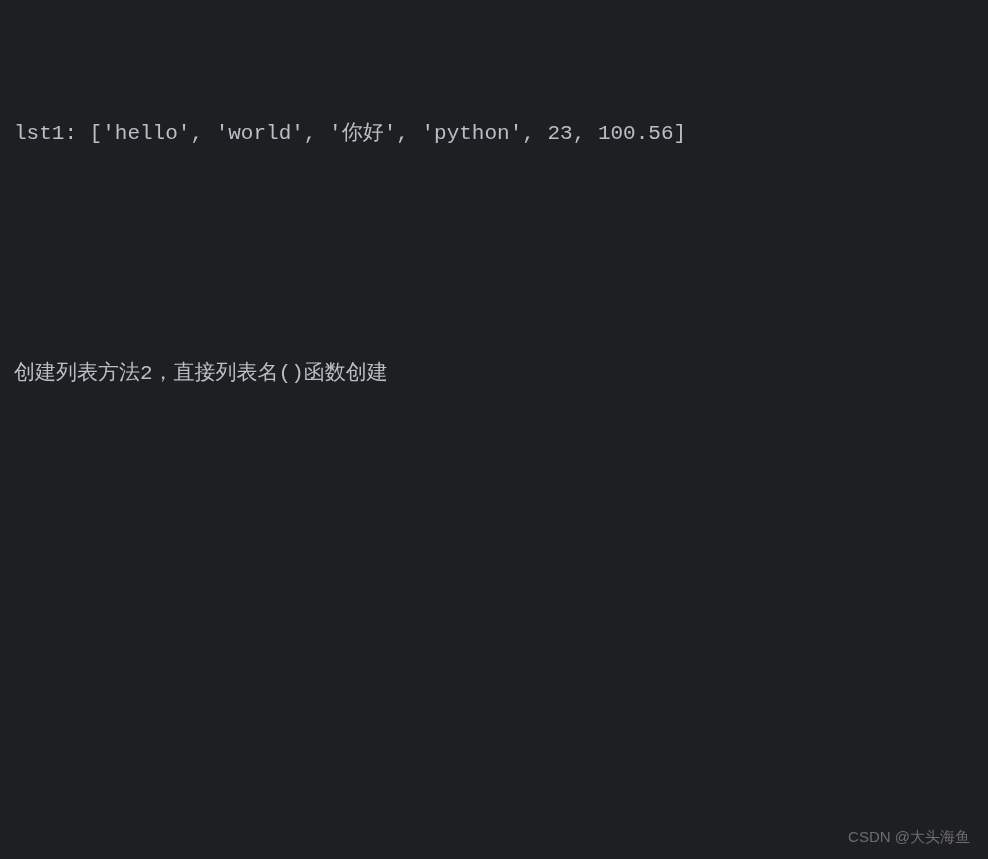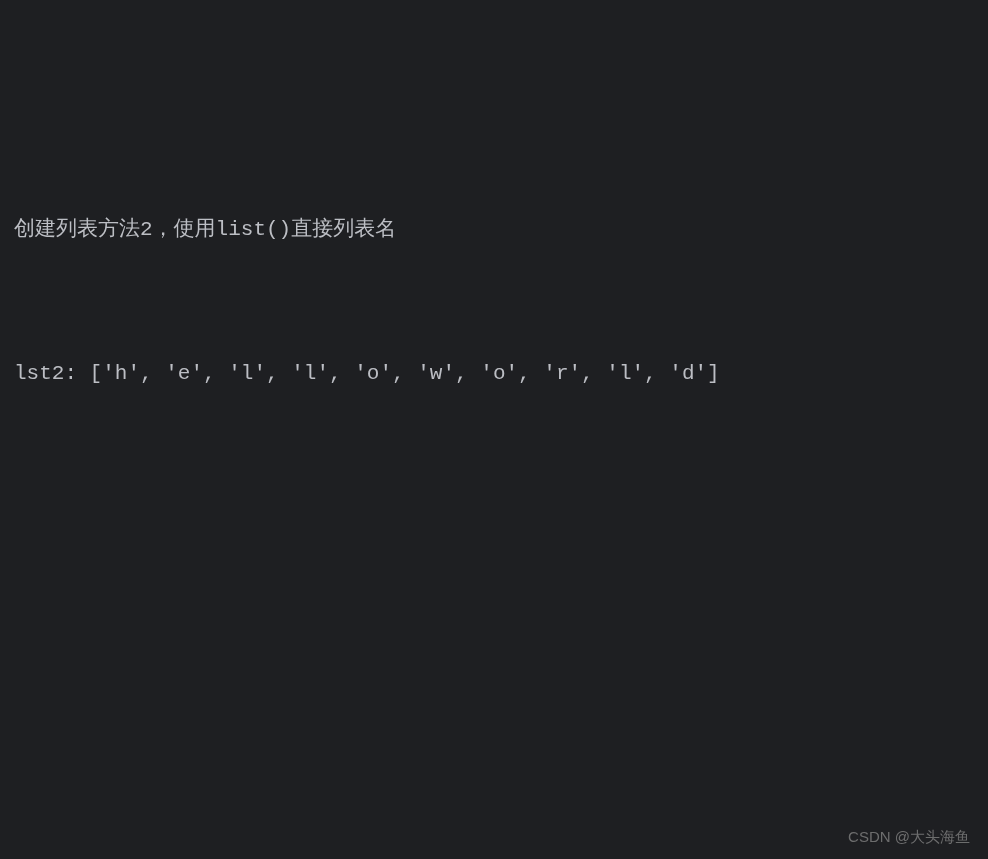--- a/index.html
+++ b/index.html
@@ -32,23 +32,23 @@
       color: #878787;
       font-size: 15px;
       font-family: -apple-system, BlinkMacSystemFont, 'Segoe UI', sans-serif;
       opacity: 0.75;
     }
   </style>
 </head>
 <body>
 
 <div class="console-output">
+  <span class="line">lst1: ['hello', 'world', '你好', 'python', 23, 100.56]</span>
   <span class="line"></span>
-  <span class="line">创建列表方法2，使用list()直接列表名</span>
-  <span class="line">lst2: ['h', 'e', 'l', 'l', 'o', 'w', 'o', 'r', 'l', 'd']</span>
+  <span class="line">创建列表方法2，直接列表名()函数创建</span>
   
   <span class="line"></span>
   
   
   
   
   
   
   
   <span class="line"></span>

